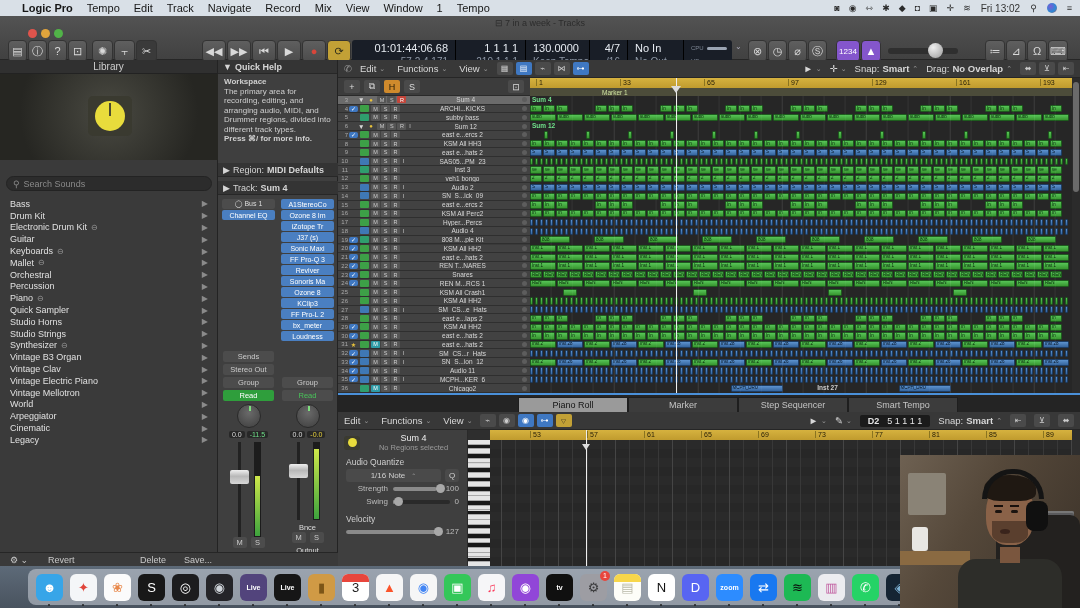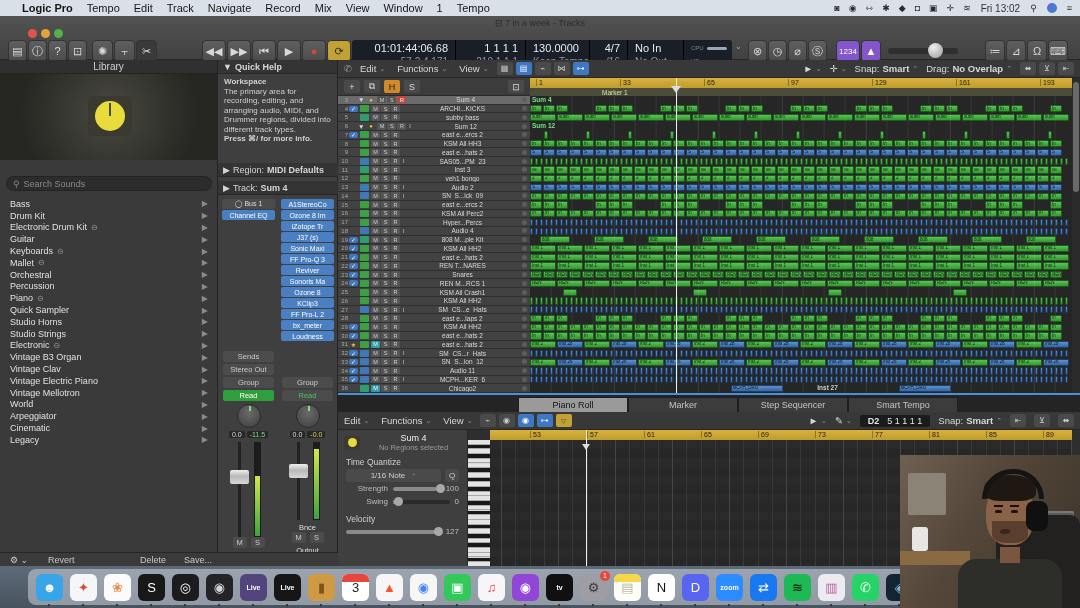--- a/index.html
+++ b/index.html
@@ -336,21 +336,21 @@
         </div>
         <div class="snd-item" style="top: 118px;">
           <span>Studio Horns</span>
           <span class="arr">▶</span>
         </div>
         <div class="snd-item" style="top: 129.8px;">
           <span>Studio Strings</span>
           <span class="arr">▶</span>
         </div>
         <div class="snd-item" style="top: 141.6px;">
-          <span>Electronic</span>
+          <span>Synthesizer</span>
           <span class="dl">⊖</span>
           <span class="arr">▶</span>
         </div>
         <div class="snd-item" style="top: 153.4px;">
           <span>Vintage B3 Organ</span>
           <span class="arr">▶</span>
         </div>
         <div class="snd-item" style="top: 165.2px;">
           <span>Vintage Clav</span>
           <span class="arr">▶</span>
@@ -2567,21 +2567,21 @@
   <div id="pr-insp" class="abs">
     <div style="display:flex;align-items:center;padding:3px 6px;gap:6px;">
       <span style="width:16px;height:14px;background:#3a3a30;border-radius:3px;display:flex;align-items:center;justify-content:center;">
           <b style="width:9px;height:9px;border-radius:50%;background:#e8dc3c;display:block;"></b>
         </span>
       <span style="text-align:center;flex:1;">
         <div style="font-size:9px;color:#eee;">Sum 4</div>
         <div style="font-size:7.5px;color:#9a9a9a;">No Regions selected</div>
       </span>
     </div>
-    <div style="padding:2px 8px;font-size:8.5px;color:#cfcfcf;">Time Quantize</div>
+    <div style="padding:2px 8px;font-size:8.5px;color:#cfcfcf;">Audio Quantize</div>
     <div style="display:flex;align-items:center;gap:4px;padding:0 8px;">
       <span style="flex:1;height:13px;background:#4a4a4a;border-radius:3px;font-size:8px;display:flex;align-items:center;justify-content:center;gap:6px;">
           <span>1/16 Note</span>
           <i style="font-style:normal;font-size:6px;color:#999;">⌃</i>
         </span>
       <span style="width:14px;height:13px;background:#4a4a4a;border-radius:3px;font-size:8px;display:flex;align-items:center;justify-content:center;">Q</span>
     </div>
     <div class="srow">
         <span style="width:42px;text-align:right;">Strength</span>
         <span class="slider">

